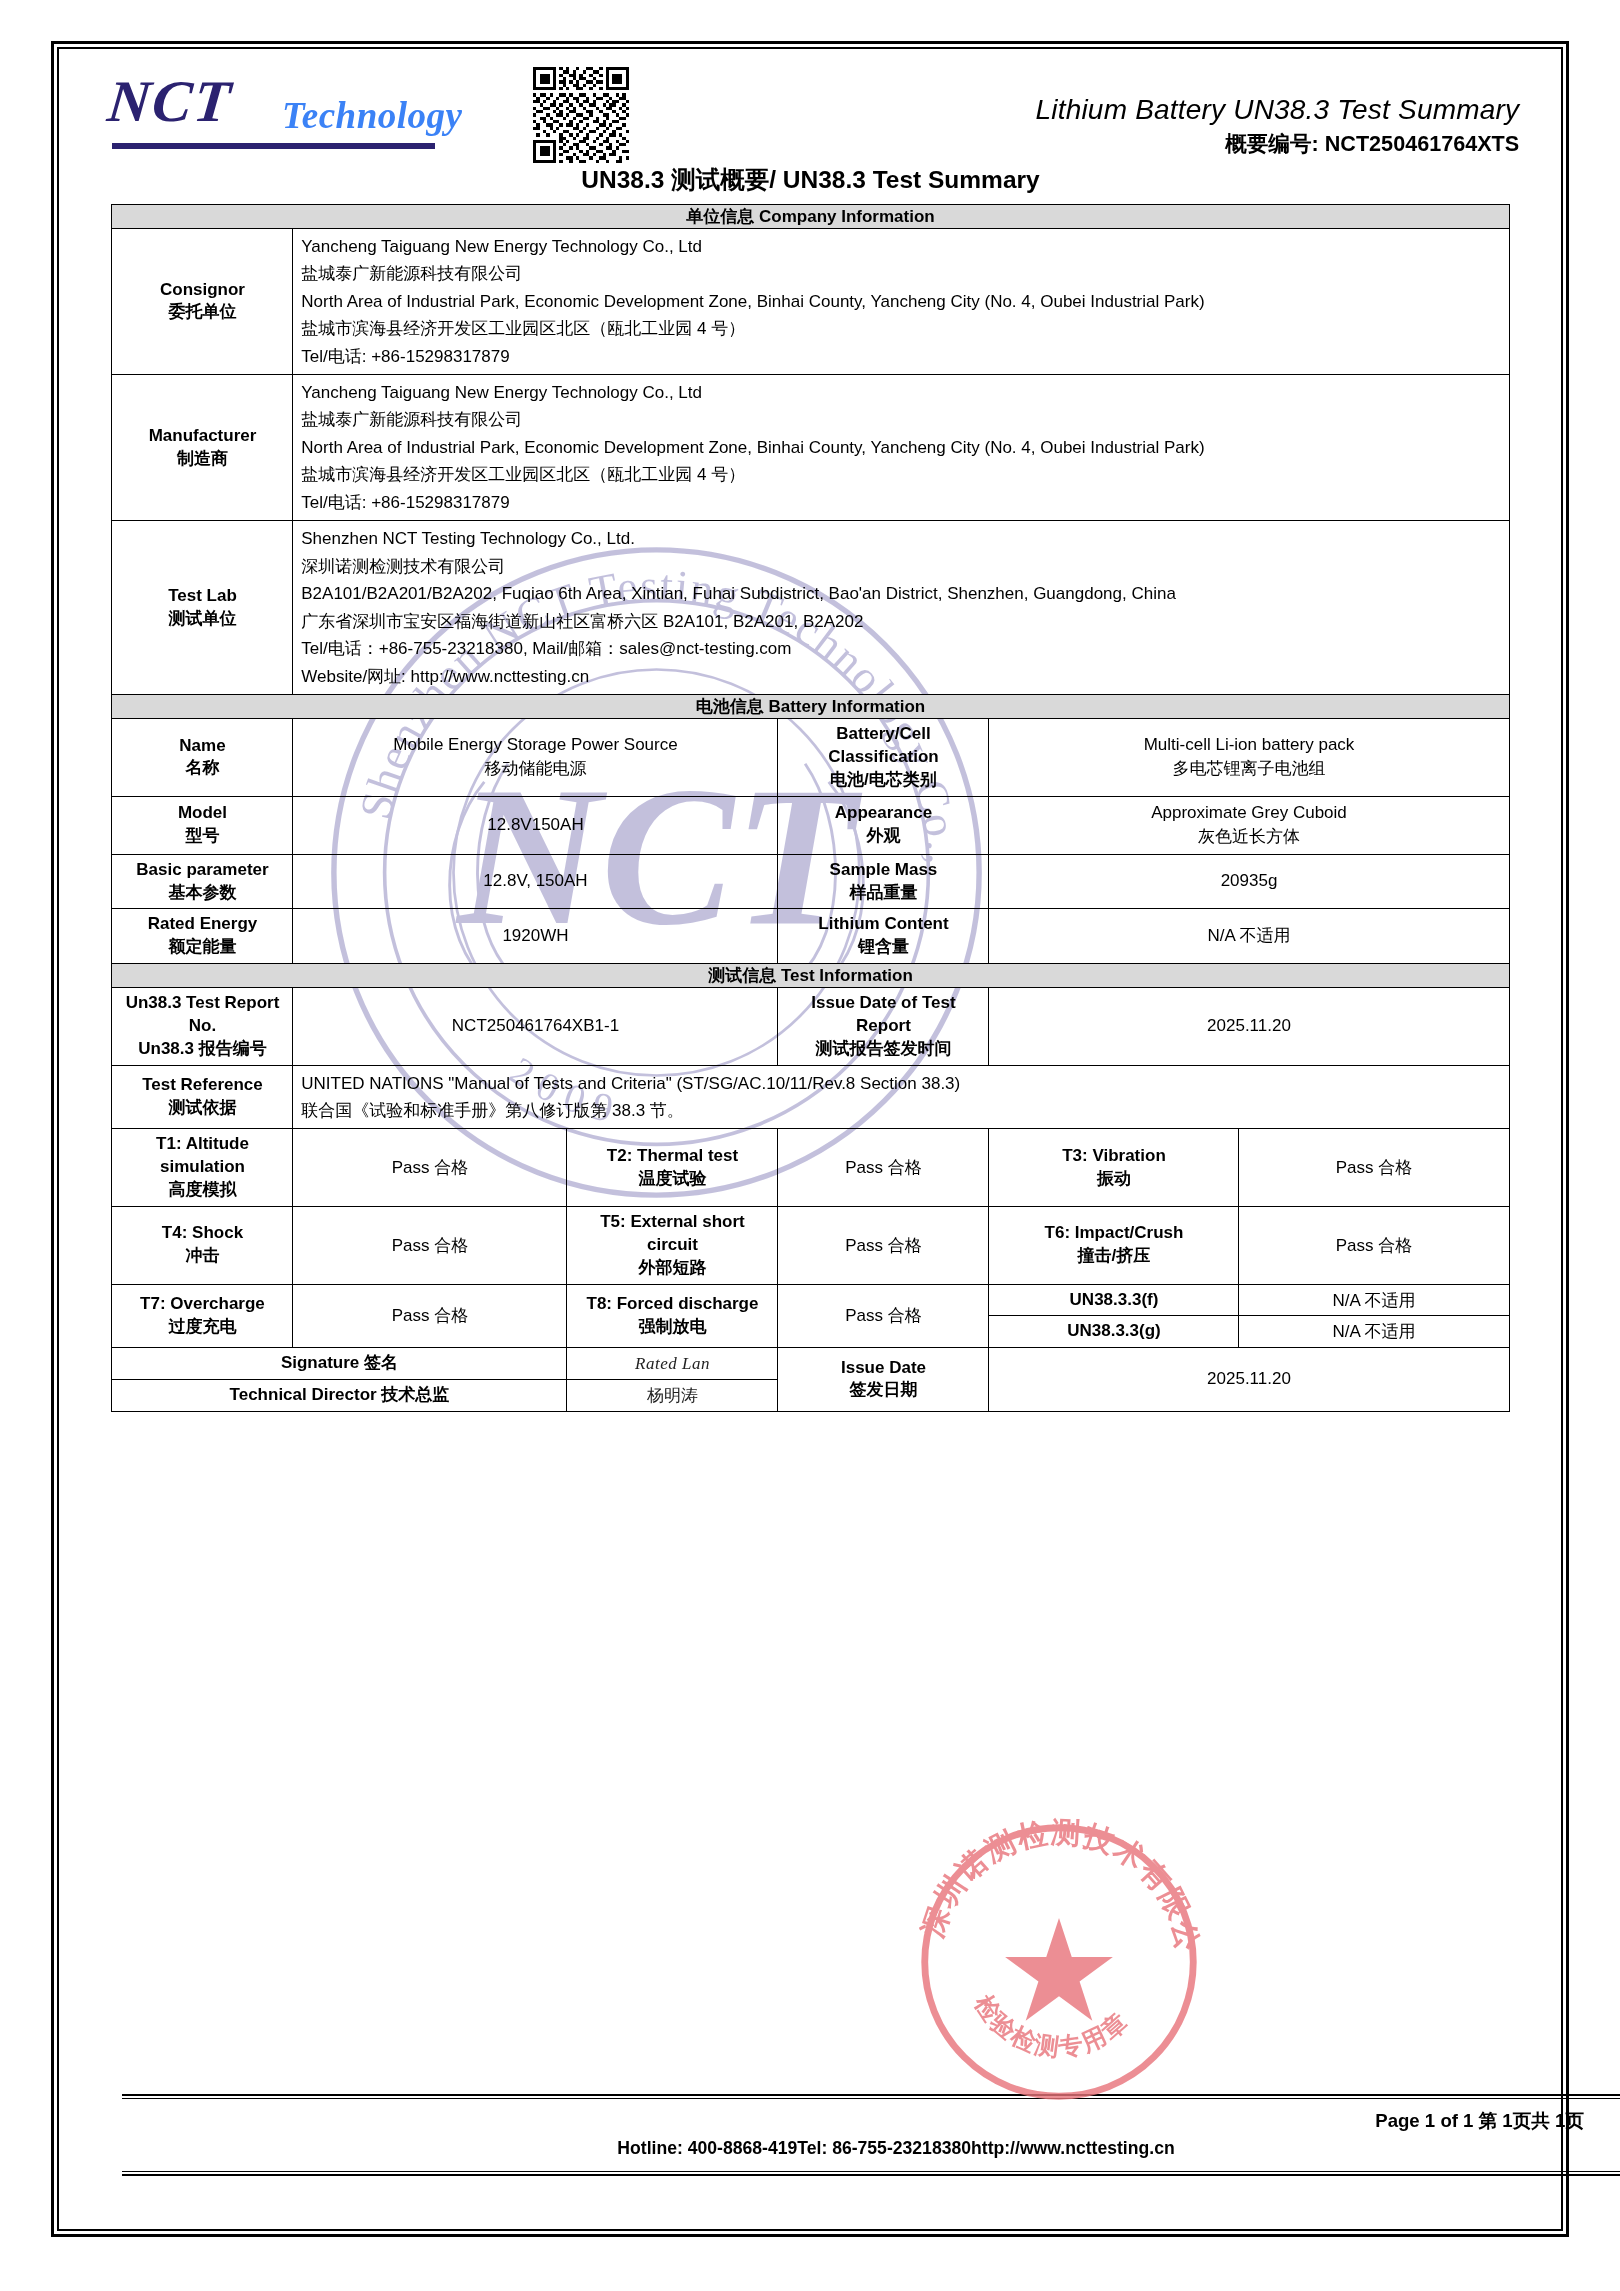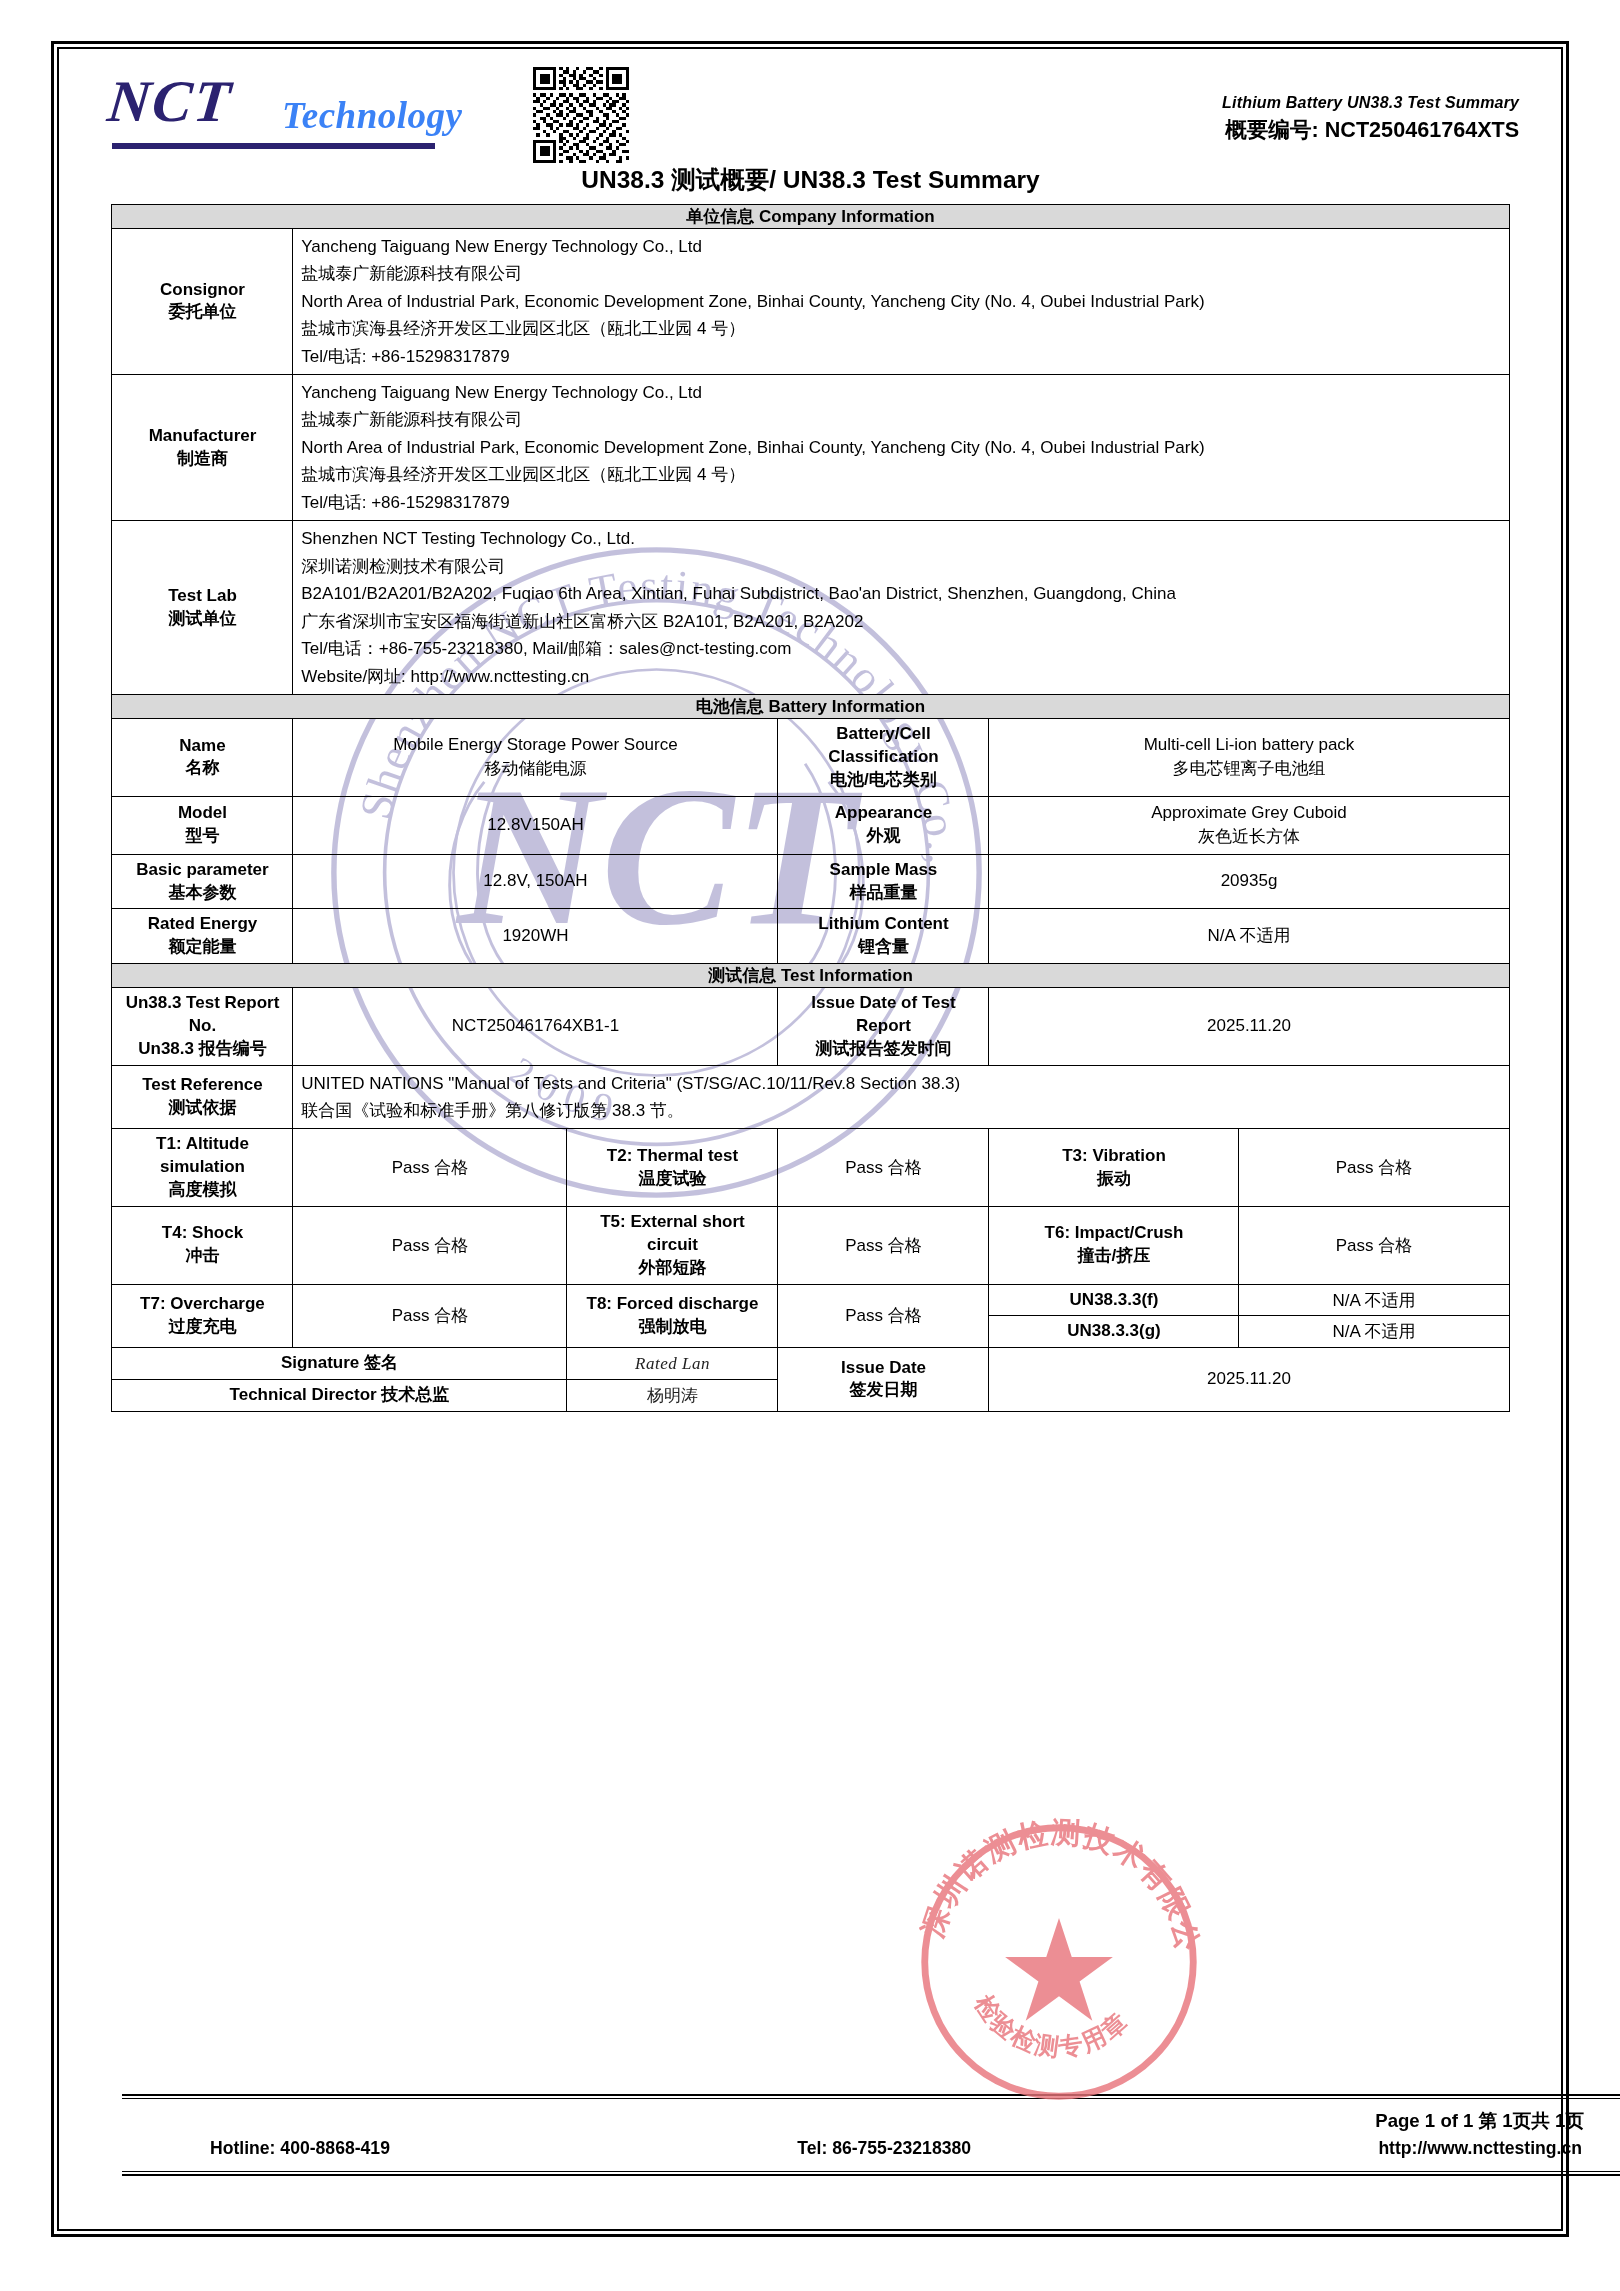--- a/index.html
+++ b/index.html
@@ -55,21 +55,21 @@
   .logo-rule{
     position:absolute;left:9.8px;top:78px;width:323px;height:5.9px;background:#2b2270;
   }
   .qr{
     width:96px;height:96px;flex:0 0 96px;margin-top:2px;margin-left:9.8px;
   }
   .header-right{
     flex:1;text-align:right;padding-top:29px;padding-right:7.8px;
   }
   .hdr-line1{
-    font-size:16px;font-weight:700;font-style:italic;letter-spacing:0.2px;
+    font-size:28px;font-weight:400;font-style:italic;letter-spacing:0.2px;
   }
   .hdr-line2{
     font-size:21.6px;font-weight:700;margin-top:3px;
   }
 
   
   .doc-title{
     position:relative;z-index:3;text-align:center;
     font-size:24.5px;font-weight:700;margin:2px 0 7.8px 0;
   }
@@ -102,21 +102,21 @@
   
   .footer{
     position:absolute;left:61px;bottom:51px;width:1499px;z-index:3;
   }
   .foot-rule-top{border-top:2.9px solid #000;margin-bottom:2px;}
   .foot-rule-top2{border-top:1px solid #000;}
   .foot-page{
     text-align:right;font-size:18.6px;font-weight:700;padding:9.8px 37px 0 0;
   }
   .foot-row{
-    display:flex;justify-content:space-between;
+    display:flex;justify-content:center;
     padding:3.9px 39px 11.8px 88px;font-size:17.6px;font-weight:700;
   }
   .foot-rule-bot{border-top:1px solid #000;}
   .foot-rule-bot2{border-top:2.9px solid #000;margin-top:2px;}
 
   
   .sig{
     font-family:"Liberation Serif","DejaVu Serif",serif;
     font-style:italic;font-size:19.6px;color:#222;text-align:center;
     letter-spacing:0.5px;

